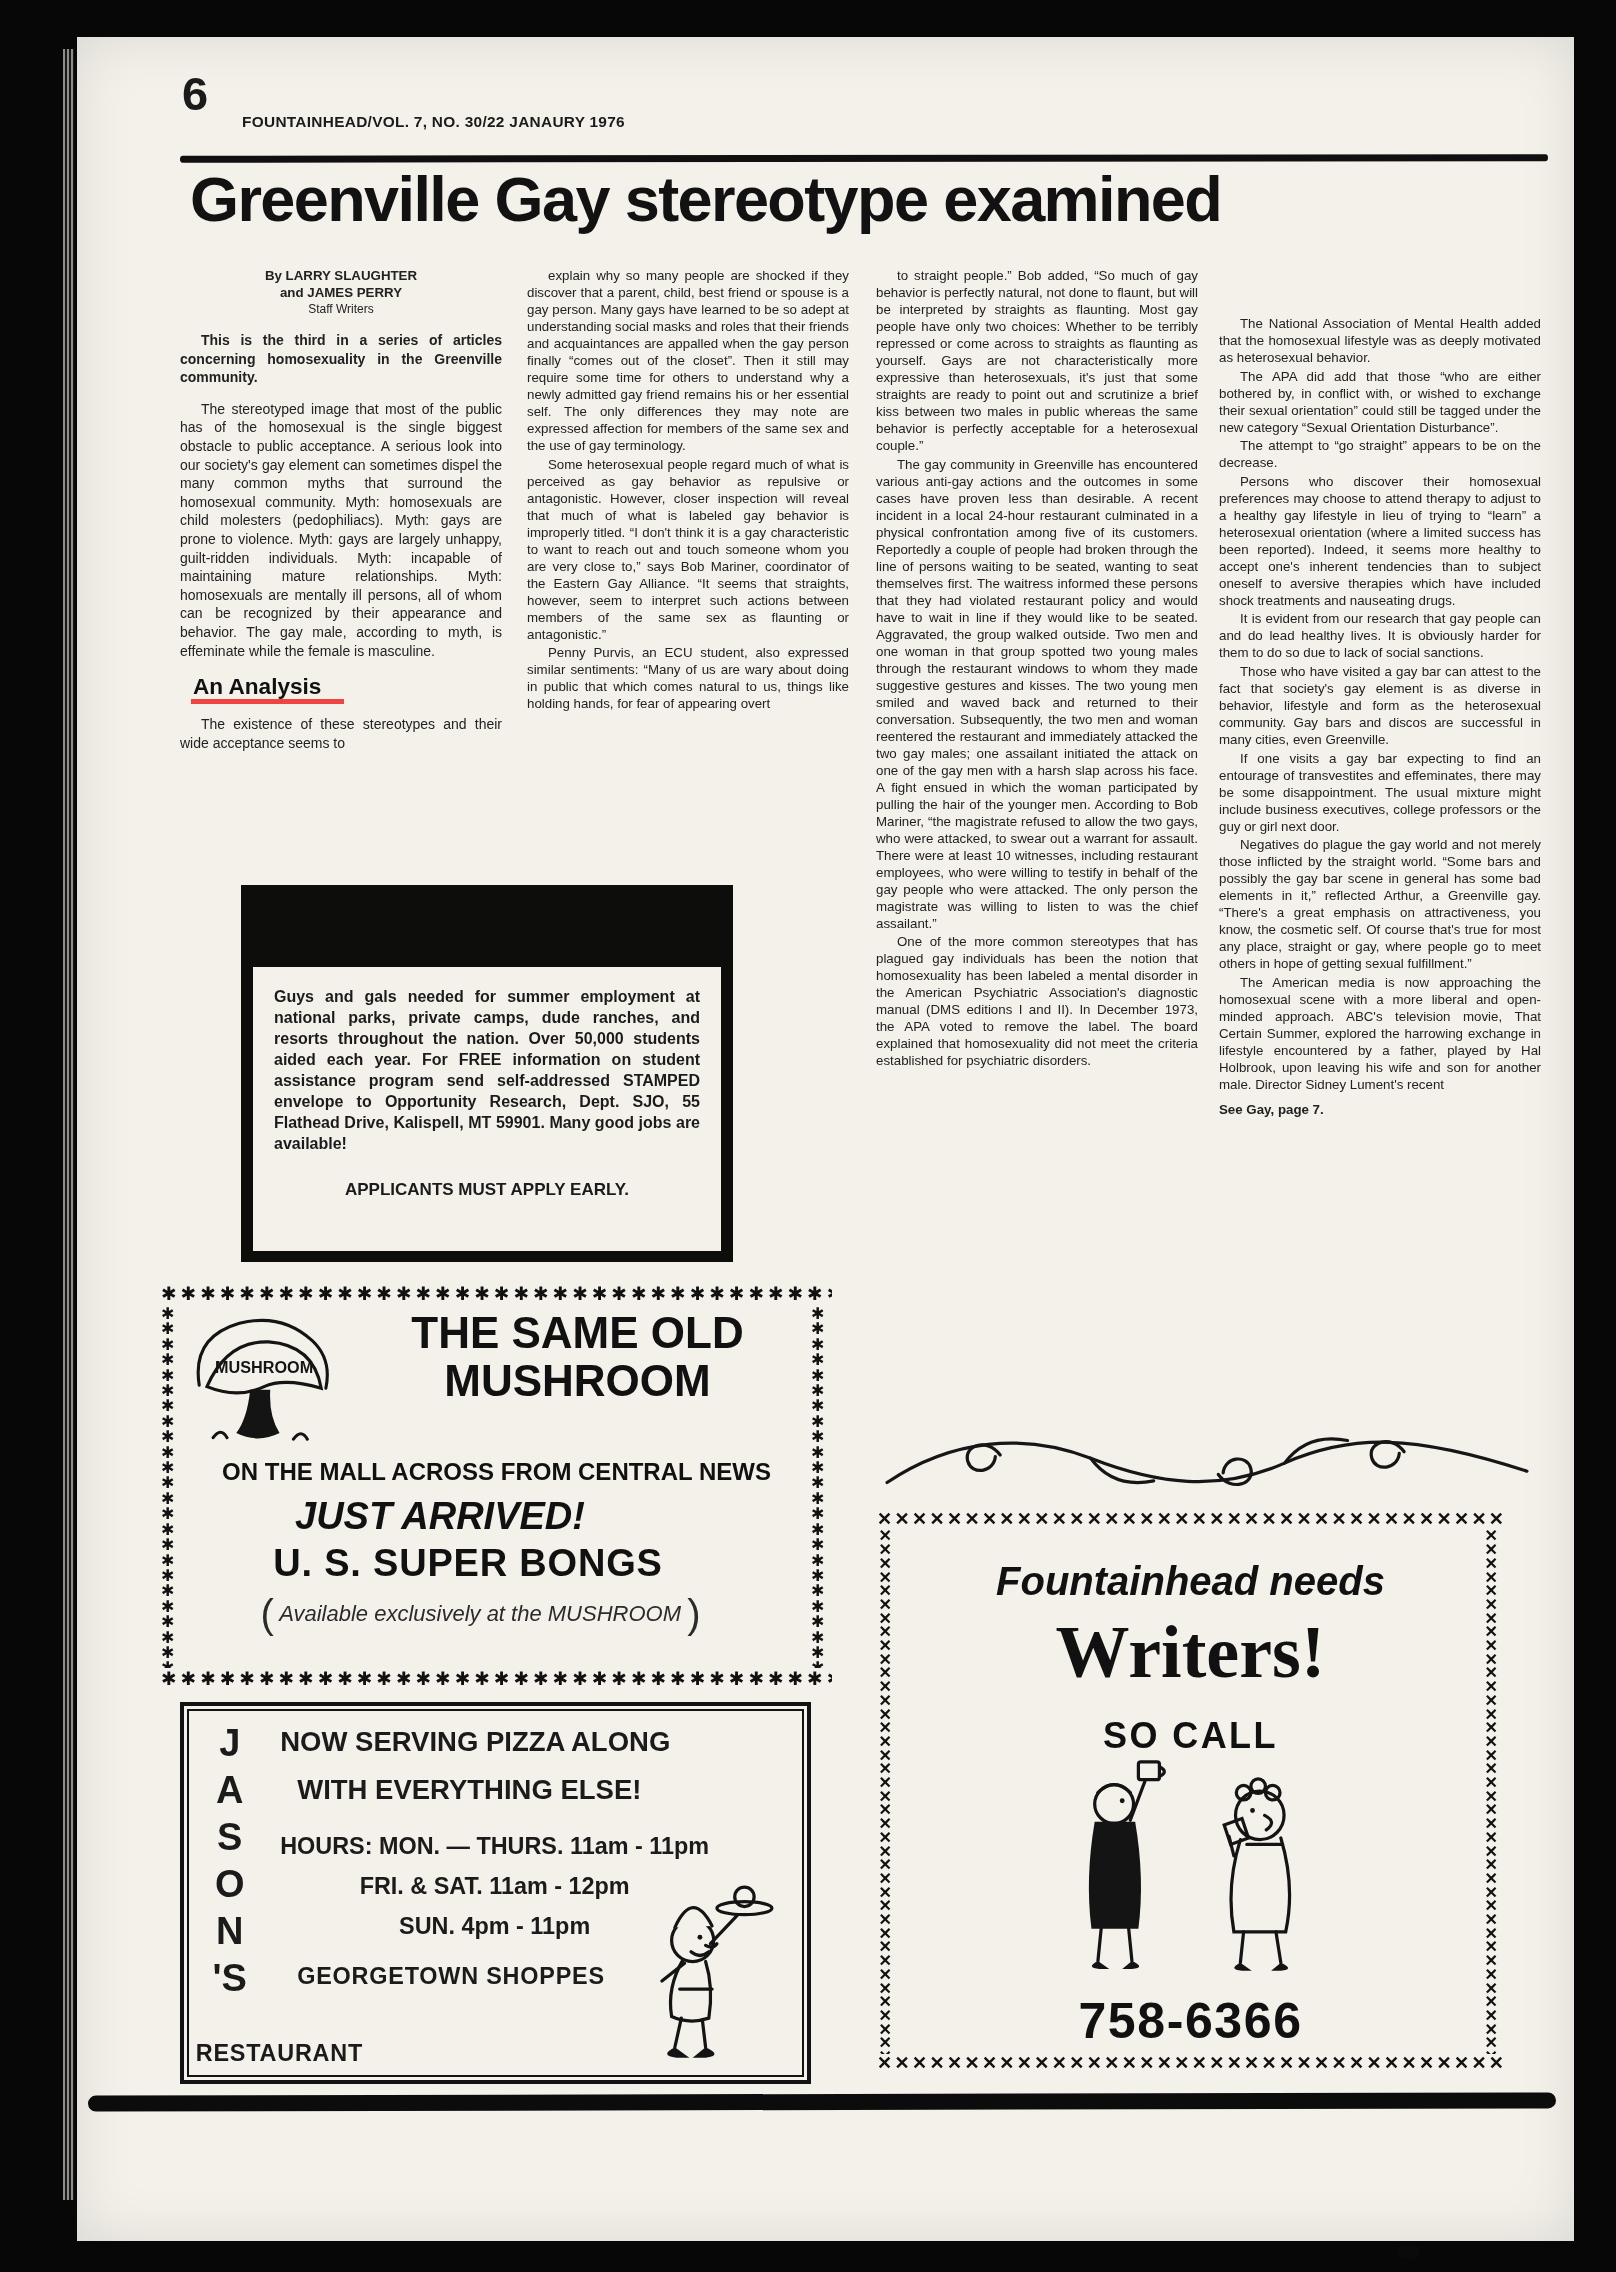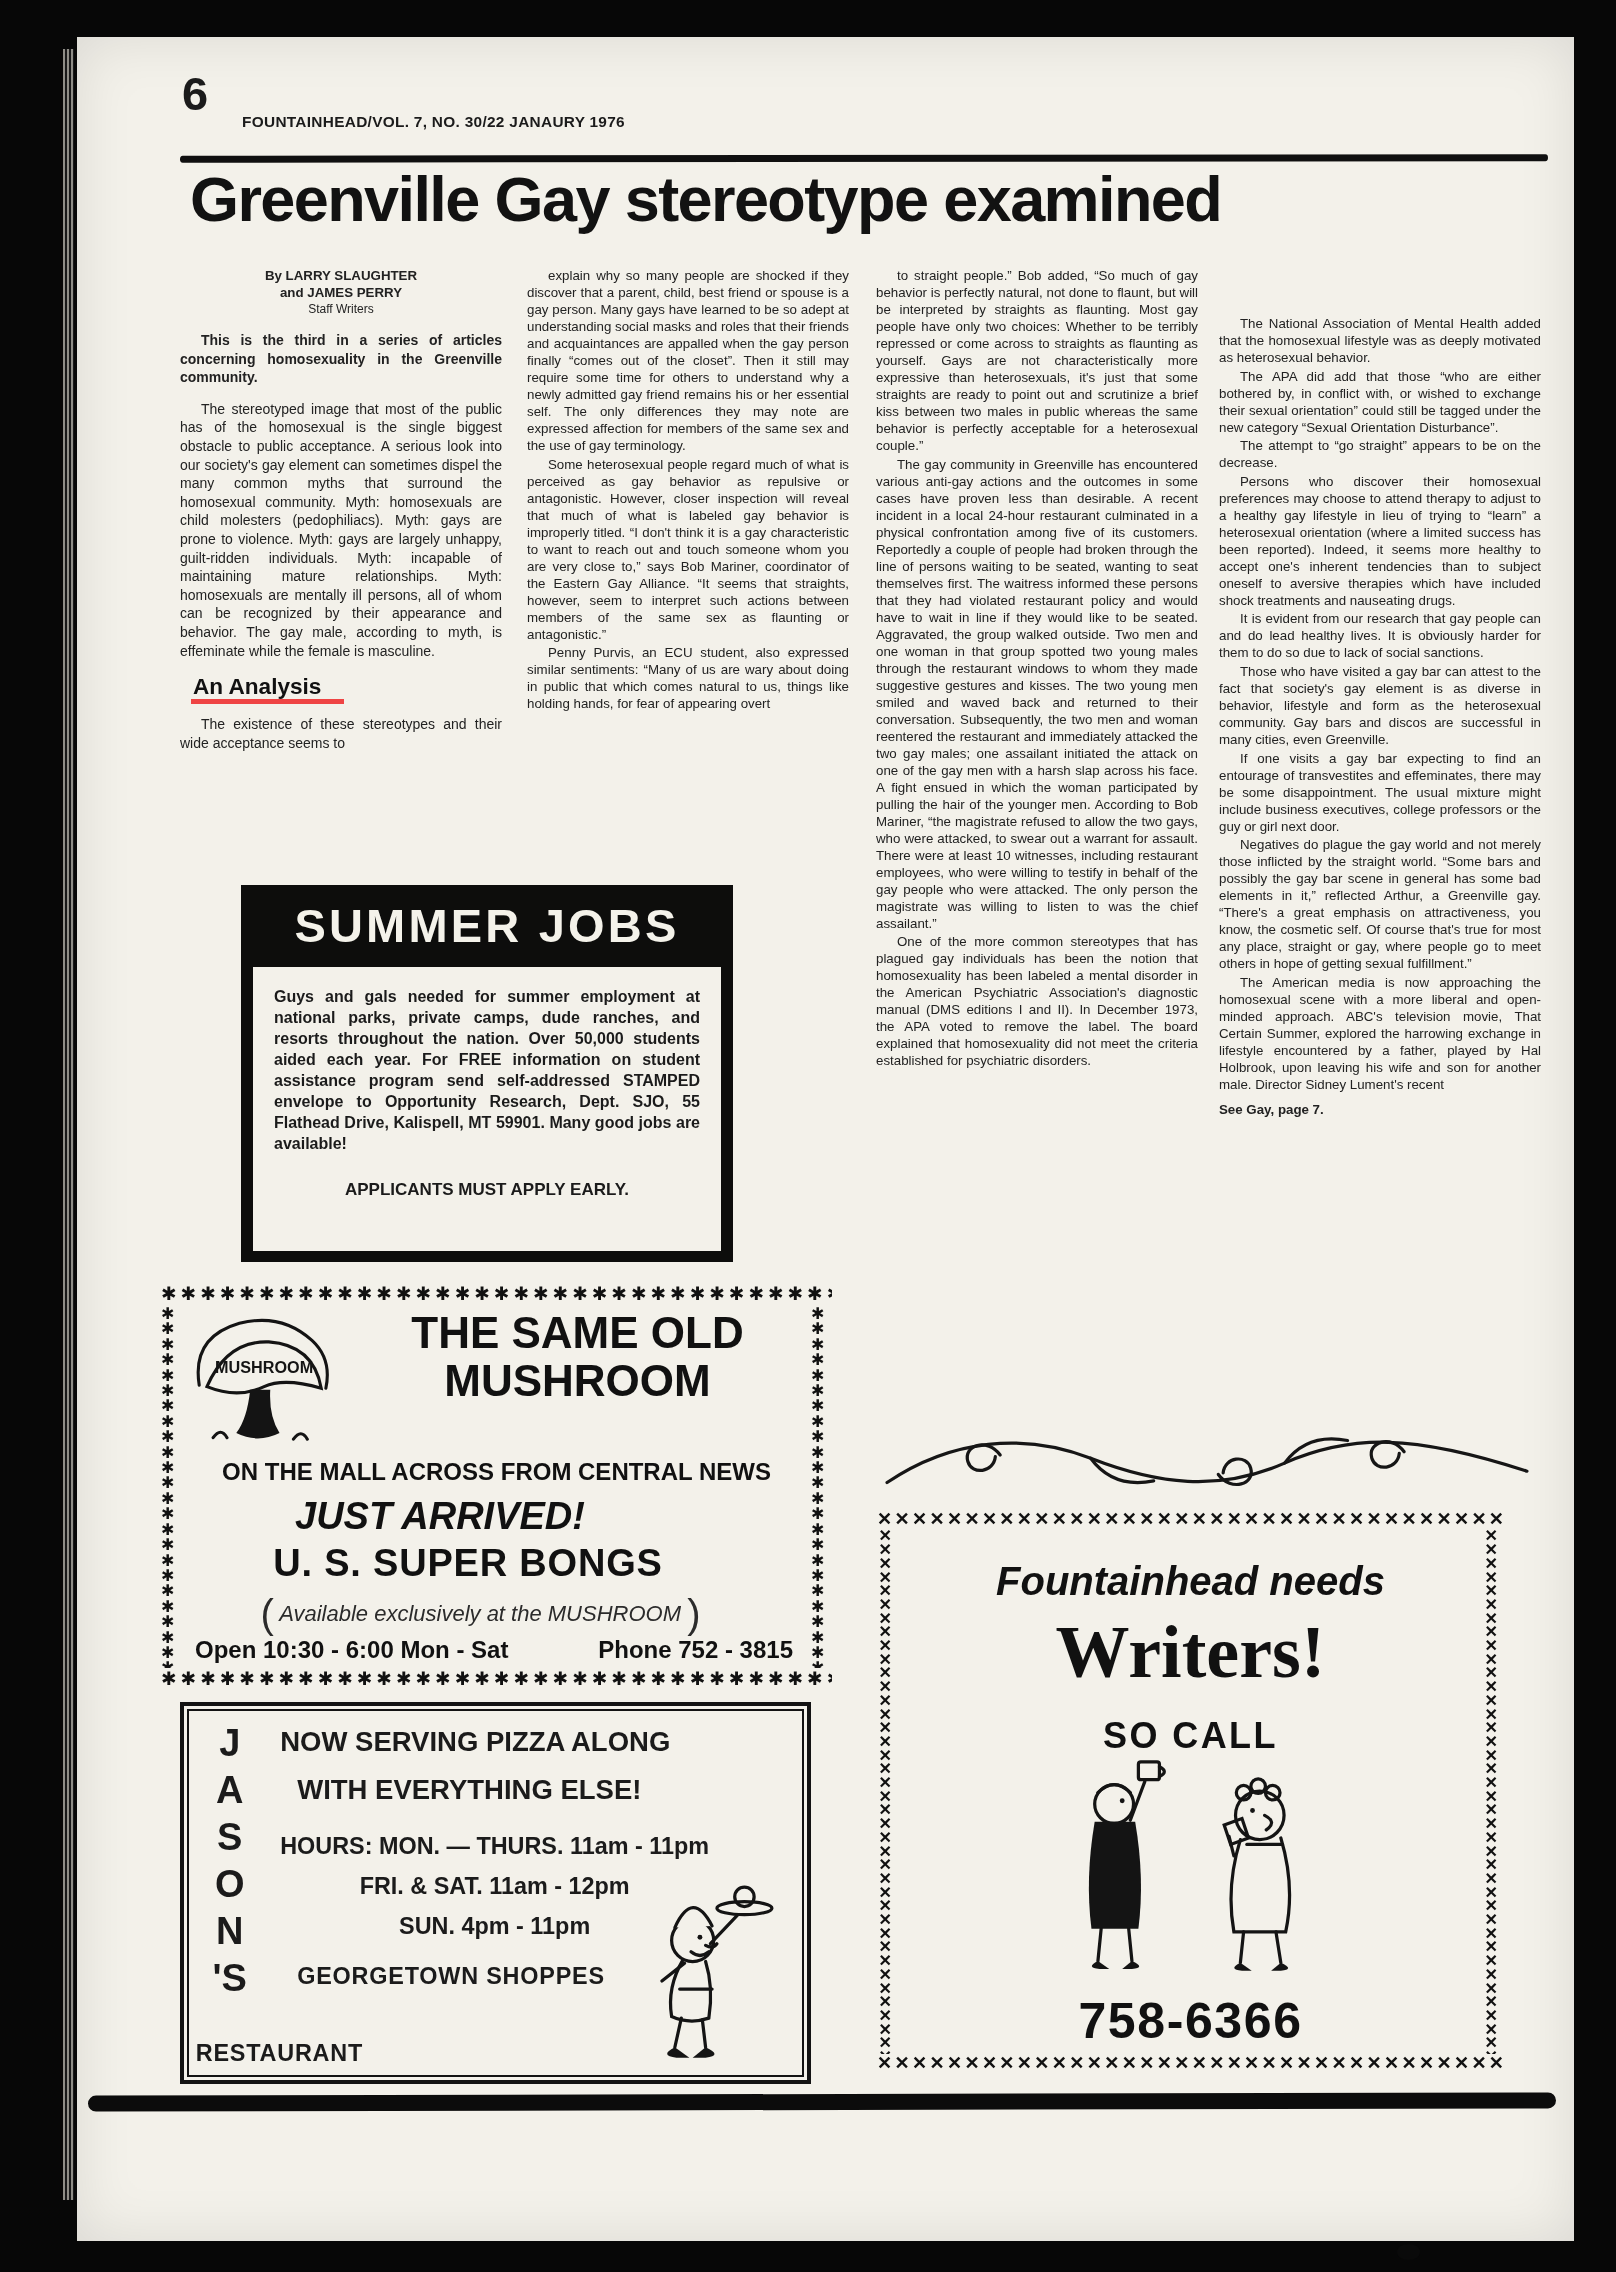--- a/index.html
+++ b/index.html
@@ -149,21 +149,20 @@
       <p class="para">Persons who discover their homosexual preferences may choose to attend therapy to adjust to a healthy gay lifestyle in lieu of trying to “learn” a heterosexual orientation (where a limited success has been reported). Indeed, it seems more healthy to accept one's inherent tendencies than to subject oneself to aversive therapies which have included shock treatments and nauseating drugs.</p>
       <p class="para">It is evident from our research that gay people can and do lead healthy lives. It is obviously harder for them to do so due to lack of social sanctions.</p>
       <p class="para">Those who have visited a gay bar can attest to the fact that society's gay element is as diverse in behavior, lifestyle and form as the heterosexual community. Gay bars and discos are successful in many cities, even Greenville.</p>
       <p class="para">If one visits a gay bar expecting to find an entourage of transvestites and effeminates, there may be some disappointment. The usual mixture might include business executives, college professors or the guy or girl next door.</p>
       <p class="para">Negatives do plague the gay world and not merely those inflicted by the straight world. “Some bars and possibly the gay bar scene in general has some bad elements in it,” reflected Arthur, a Greenville gay. “There's a great emphasis on attractiveness, you know, the cosmetic self. Of course that's true for most any place, straight or gay, where people go to meet others in hope of getting sexual fulfillment.”</p>
       <p class="para">The American media is now approaching the homosexual scene with a more liberal and open-minded approach. ABC's television movie, That Certain Summer, explored the harrowing exchange in lifestyle encountered by a father, played by Hal Holbrook, upon leaving his wife and son for another male. Director Sidney Lument's recent</p>
       <p class="para jump">See Gay, page 7.</p>
     </div>
 
     <section class="summer">
-      <div class="summer-title">SUMMER JOBS</div>
       <div class="summer-body">
         <p class="summer-text">Guys and gals needed for summer employment at national parks, private camps, dude ranches, and resorts throughout the nation. Over 50,000 students aided each year. For FREE information on student assistance program send self-addressed STAMPED envelope to Opportunity Research, Dept. SJO, 55 Flathead Drive, Kalispell, MT 59901. Many good jobs are available!</p>
         <div class="summer-foot">APPLICANTS MUST APPLY EARLY.</div>
       </div>
     </section>
 
     <section class="mushroom">
       <div class="ast-row ast-top">✱✱✱✱✱✱✱✱✱✱✱✱✱✱✱✱✱✱✱✱✱✱✱✱✱✱✱✱✱✱✱✱✱✱✱✱✱✱✱✱✱✱✱✱✱✱</div>
       <div class="ast-row ast-bottom">✱✱✱✱✱✱✱✱✱✱✱✱✱✱✱✱✱✱✱✱✱✱✱✱✱✱✱✱✱✱✱✱✱✱✱✱✱✱✱✱✱✱✱✱✱✱</div>
       <div class="ast-col ast-left">✱✱✱✱✱✱✱✱✱✱✱✱✱✱✱✱✱✱✱✱✱✱✱✱✱✱✱✱✱✱✱✱✱✱✱✱✱✱✱✱✱✱✱✱✱✱</div>
@@ -181,24 +180,20 @@
 
       <div class="m-line m-line1">THE SAME OLD</div>
       <div class="m-line m-line2">MUSHROOM</div>
       <div class="m-location">ON THE MALL ACROSS FROM CENTRAL NEWS</div>
       <div class="m-arrived">JUST ARRIVED!</div>
       <div class="m-product">U. S. SUPER BONGS</div>
       <div class="m-exclusive">
         <span class="m-paren">(</span>
         <span>Available exclusively at the MUSHROOM</span>
         <span class="m-paren">)</span>
-      </div>
-      <div class="m-bottom">
-        <span>Open 10:30 - 6:00 Mon - Sat</span>
-        <span>Phone 752 - 3815</span>
       </div>
     </section>
 
     <section class="jasons">
       <div class="jasons-inner">
         <span class="j-letter" style="top:11.3px">J</span>
         <span class="j-letter" style="top:58px">A</span>
         <span class="j-letter" style="top:105px">S</span>
         <span class="j-letter" style="top:152px">O</span>
         <span class="j-letter" style="top:199px">N</span>

